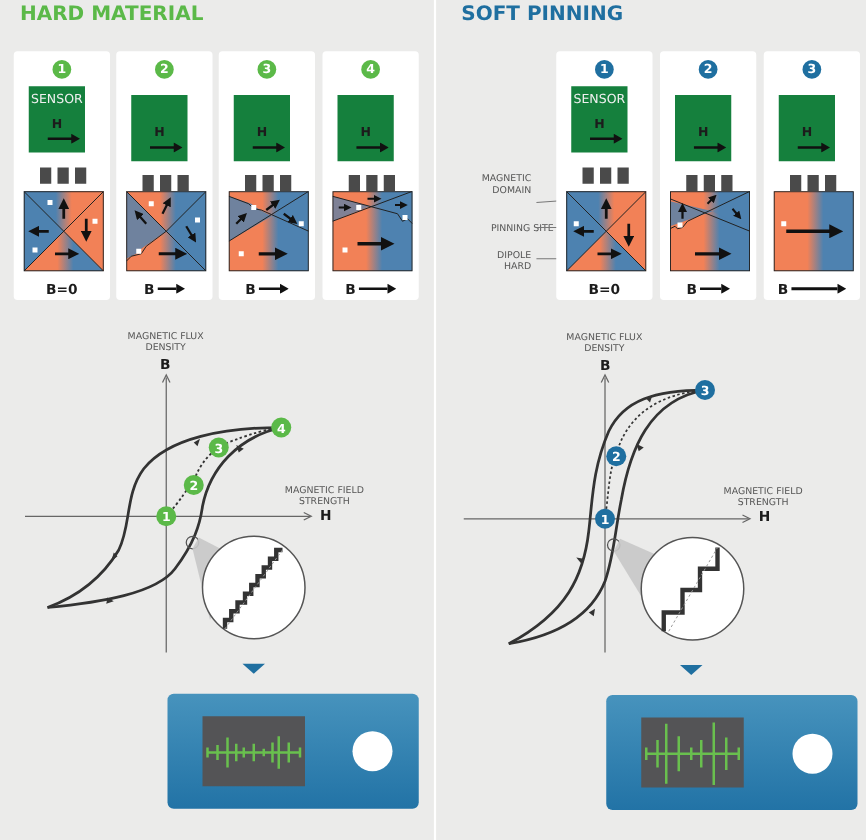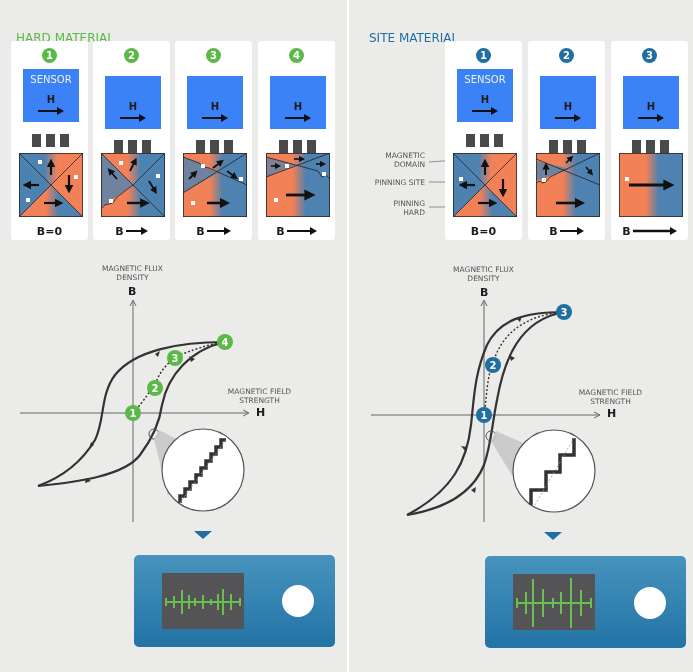--- a/index.html
+++ b/index.html
@@ -2,26 +2,26 @@
 <html><head>
 <meta charset="utf-8">
 <style>
   html, body { margin:0; padding:0; }
   body { width:693px; height:672px; background:#ebebea; position:relative; overflow:hidden;
          font-family:"DejaVu Sans", sans-serif; }
   .panel { position:absolute; top:0; height:672px; background:#ebebea; }
   #panel-hard { left:0; width:347px; }
   #panel-soft { left:349px; width:344px; }
   .divider { position:absolute; left:347px; top:0; width:2px; height:672px; background:#ffffff; }
-  .title { position:absolute; top:31px; font-weight:normal; font-size:12px; letter-spacing:0; }
+  .title { position:absolute; top:1px; font-weight:bold; font-size:16px; letter-spacing:0; }
   .card { position:absolute; top:41px; width:77px; height:199px; background:#fff; border-radius:3px; }
   .badge { position:absolute; width:15px; height:15px; border-radius:50%; color:#fff; font-weight:bold;
            font-size:10px; line-height:15px; text-align:center; left:31px; top:7px;
            font-family:"DejaVu Sans", sans-serif; }
-  .sensor { position:absolute; left:12px; width:56px; background:#3b82f6; color:#f0f0f0; }
+  .sensor { position:absolute; left:12px; width:45px; background:#15803d; color:#f0f0f0; }
   .sensor-label { position:absolute; top:5px; width:100%; text-align:center; font-size:10px; }
   .h-label { position:absolute; width:100%; text-align:center; font-weight:bold; font-size:10px; color:#1c1c1c; }
   .pins { position:absolute; left:21px; width:38px; height:13px; }
   .pin { position:absolute; top:0; width:9px; height:13px; background:#4a4a4a; }
   .domain { position:absolute; left:8px; top:112px; width:64px; height:64px; }
   .b-label { position:absolute; top:184px; width:100%; text-align:center; font-weight:bold; font-size:11px; color:#1c1c1c; }
   .annot { position:absolute; font-size:7.5px; color:#555; text-align:right; line-height:9px; }
   .axis-lbl { position:absolute; font-size:7.5px; color:#555; text-align:center; line-height:9px; }
   .axis-letter { position:absolute; font-weight:bold; font-size:11px; color:#1c1c1c; }
   svg text { font-family:"DejaVu Sans", sans-serif; }
@@ -264,25 +264,25 @@
           <line x1="69" y1="21" x2="69" y2="37"></line>
             <line x1="78" y1="25" x2="78" y2="33"></line>
         </g>
       </svg>
     </div>
     <div class="knob" style="left:148px;top:30px"></div>
   </div>
 </div>
 
 <div class="panel" id="panel-soft">
-  <div class="title" style="left:20px;color:#1f6fa0">SITE MATERIAL</div>
-
-  <div class="annot" style="left:20px;top:151px;width:56px"><span>MAGNETIC</span><br><span>DOMAIN</span></div>
-  <div class="annot" style="left:14px;top:178px;width:62px">PINNING SITE</div>
-  <div class="annot" style="left:20px;top:199px;width:56px"><span>PINNING</span><br><span>HARD</span></div>
+  <div class="title" style="left:20px;color:#1f6fa0">SOFT PINNING</div>
+
+  <div class="annot" style="left:20px;top:138px;width:56px"><span>MAGNETIC</span><br><span>DOMAIN</span></div>
+  <div class="annot" style="left:32px;top:178px;width:62px">PINNING SITE</div>
+  <div class="annot" style="left:20px;top:199px;width:56px"><span>DIPOLE</span><br><span>HARD</span></div>
   <svg style="position:absolute;left:80px;top:150px" width="30" height="60">
     <line x1="0" y1="12" x2="28" y2="10" stroke="#777" stroke-width="0.8"></line>
     <line x1="0" y1="32" x2="28" y2="32" stroke="#777" stroke-width="0.8"></line>
     <line x1="0" y1="57" x2="28" y2="57" stroke="#777" stroke-width="0.8"></line>
   </svg>
 
   <div class="card" style="left:96px">
     <div class="badge" style="background:#1f6fa0">1</div>
     <div class="sensor" style="top:28px;height:53px">
       <div class="sensor-label">SENSOR</div>

